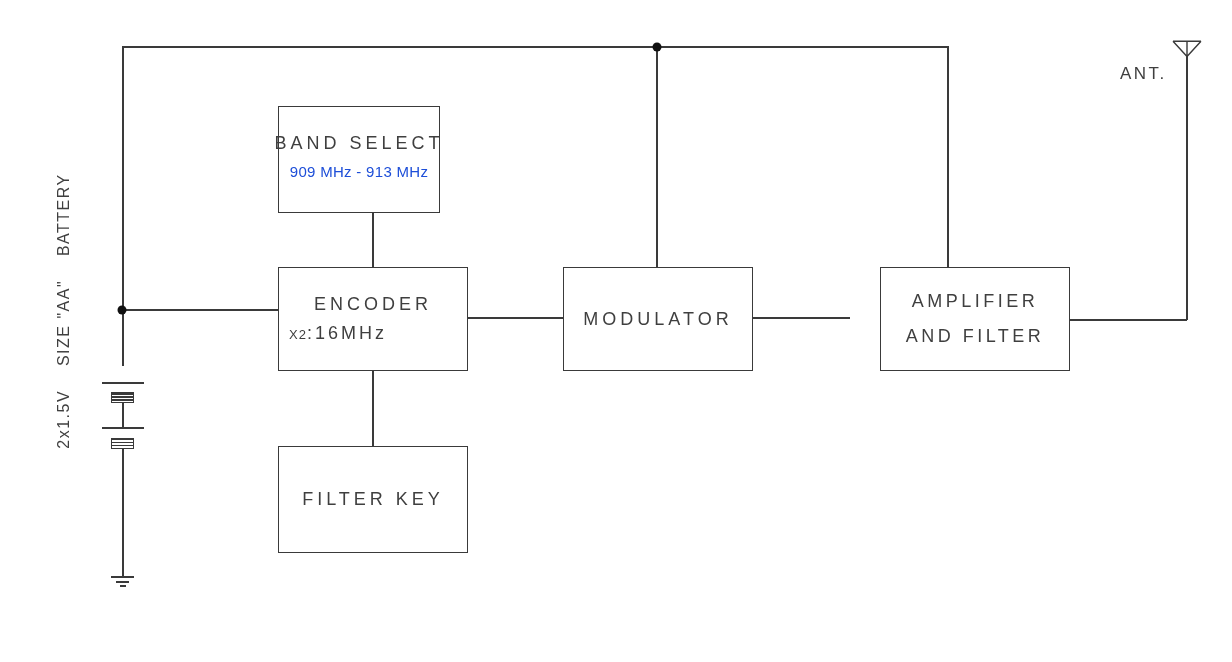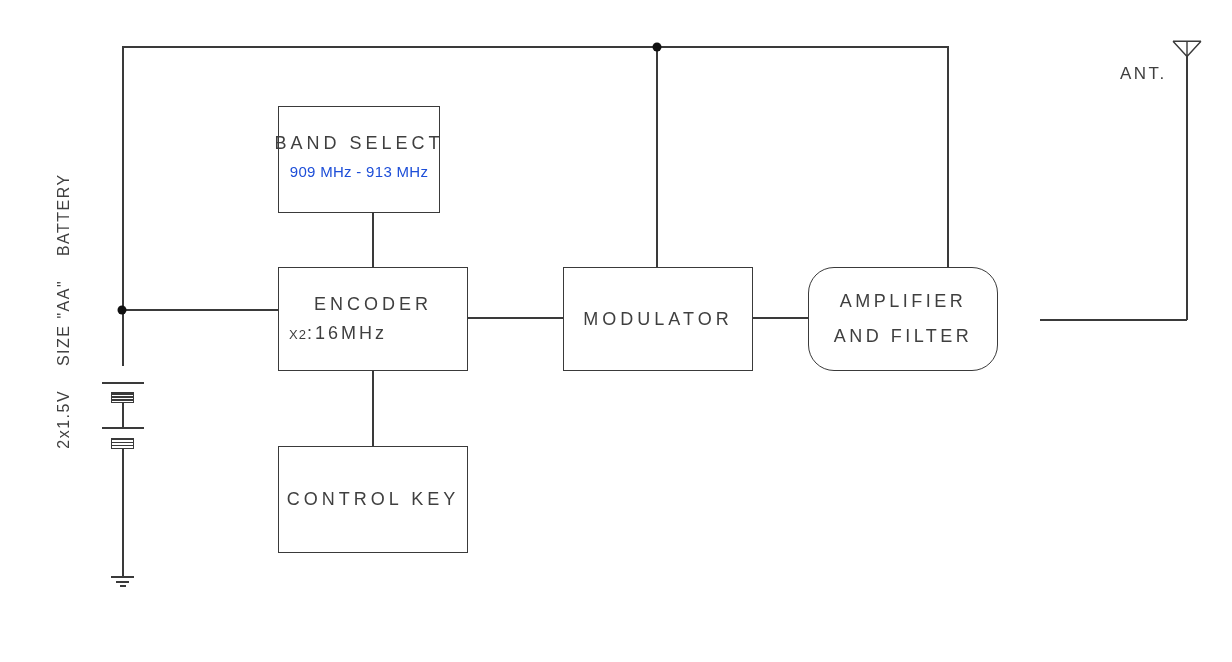--- a/index.html
+++ b/index.html
@@ -105,25 +105,25 @@
     <div class="blk-title">BAND SELECT</div>
     <div class="blk-sub">909 MHz - 913 MHz</div>
   </div>
 
   <div class="block" style="left:278px;top:267px;width:190px;height:104px;">
     <div class="enc-line">ENCODER</div>
     <div class="clock-line"><span class="clock-prefix">X2</span><span class="clock-value">:16MHz</span></div>
   </div>
 
   <div class="block" style="left:278px;top:446px;width:190px;height:107px;">
-    <div class="blk-title">CONTROL KEY</div>
+    <div class="blk-title">FILTER KEY</div>
   </div>
 
   <div class="block" style="left:563px;top:267px;width:190px;height:104px;">
     <div class="blk-title">MODULATOR</div>
   </div>
 
-  <div class="block" style="left:808px;top:267px;width:190px;height:104px;border-radius:26px;">
+  <div class="block" style="left:880px;top:267px;width:190px;height:104px;">
     <div class="amp-line">AMPLIFIER</div>
     <div class="amp-line">AND FILTER</div>
   </div>
 
 </div>
 
 </body></html>

